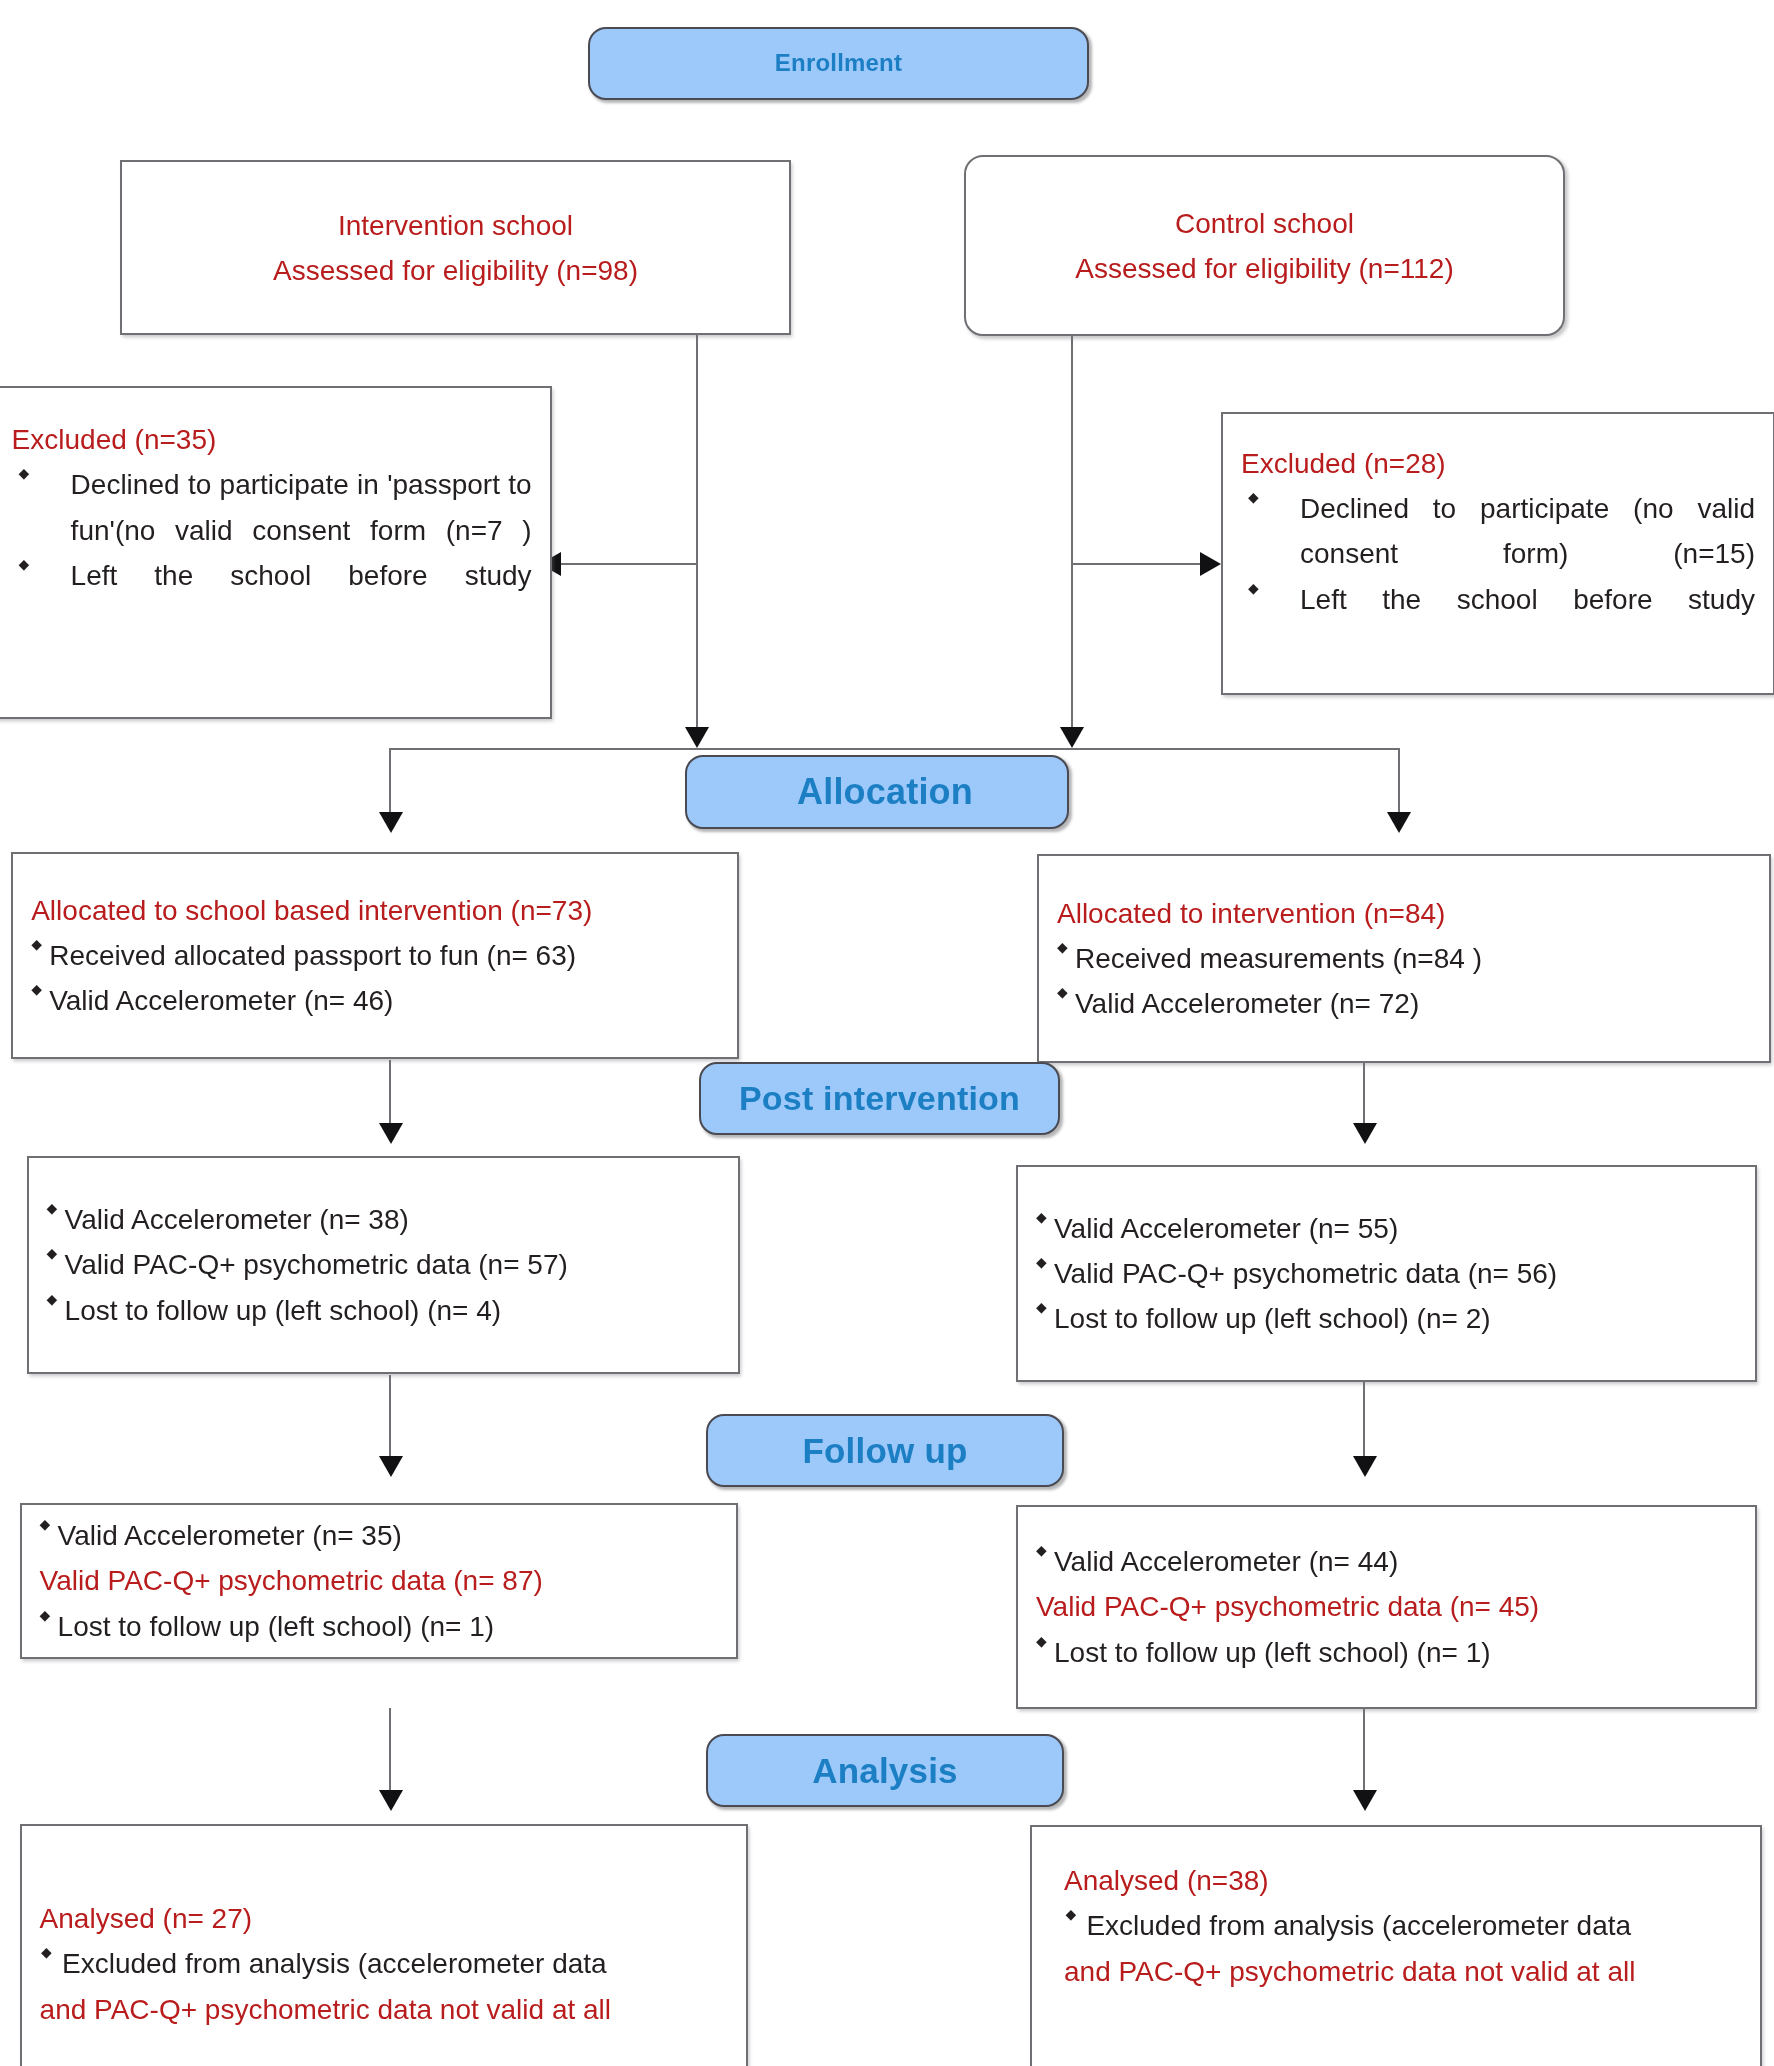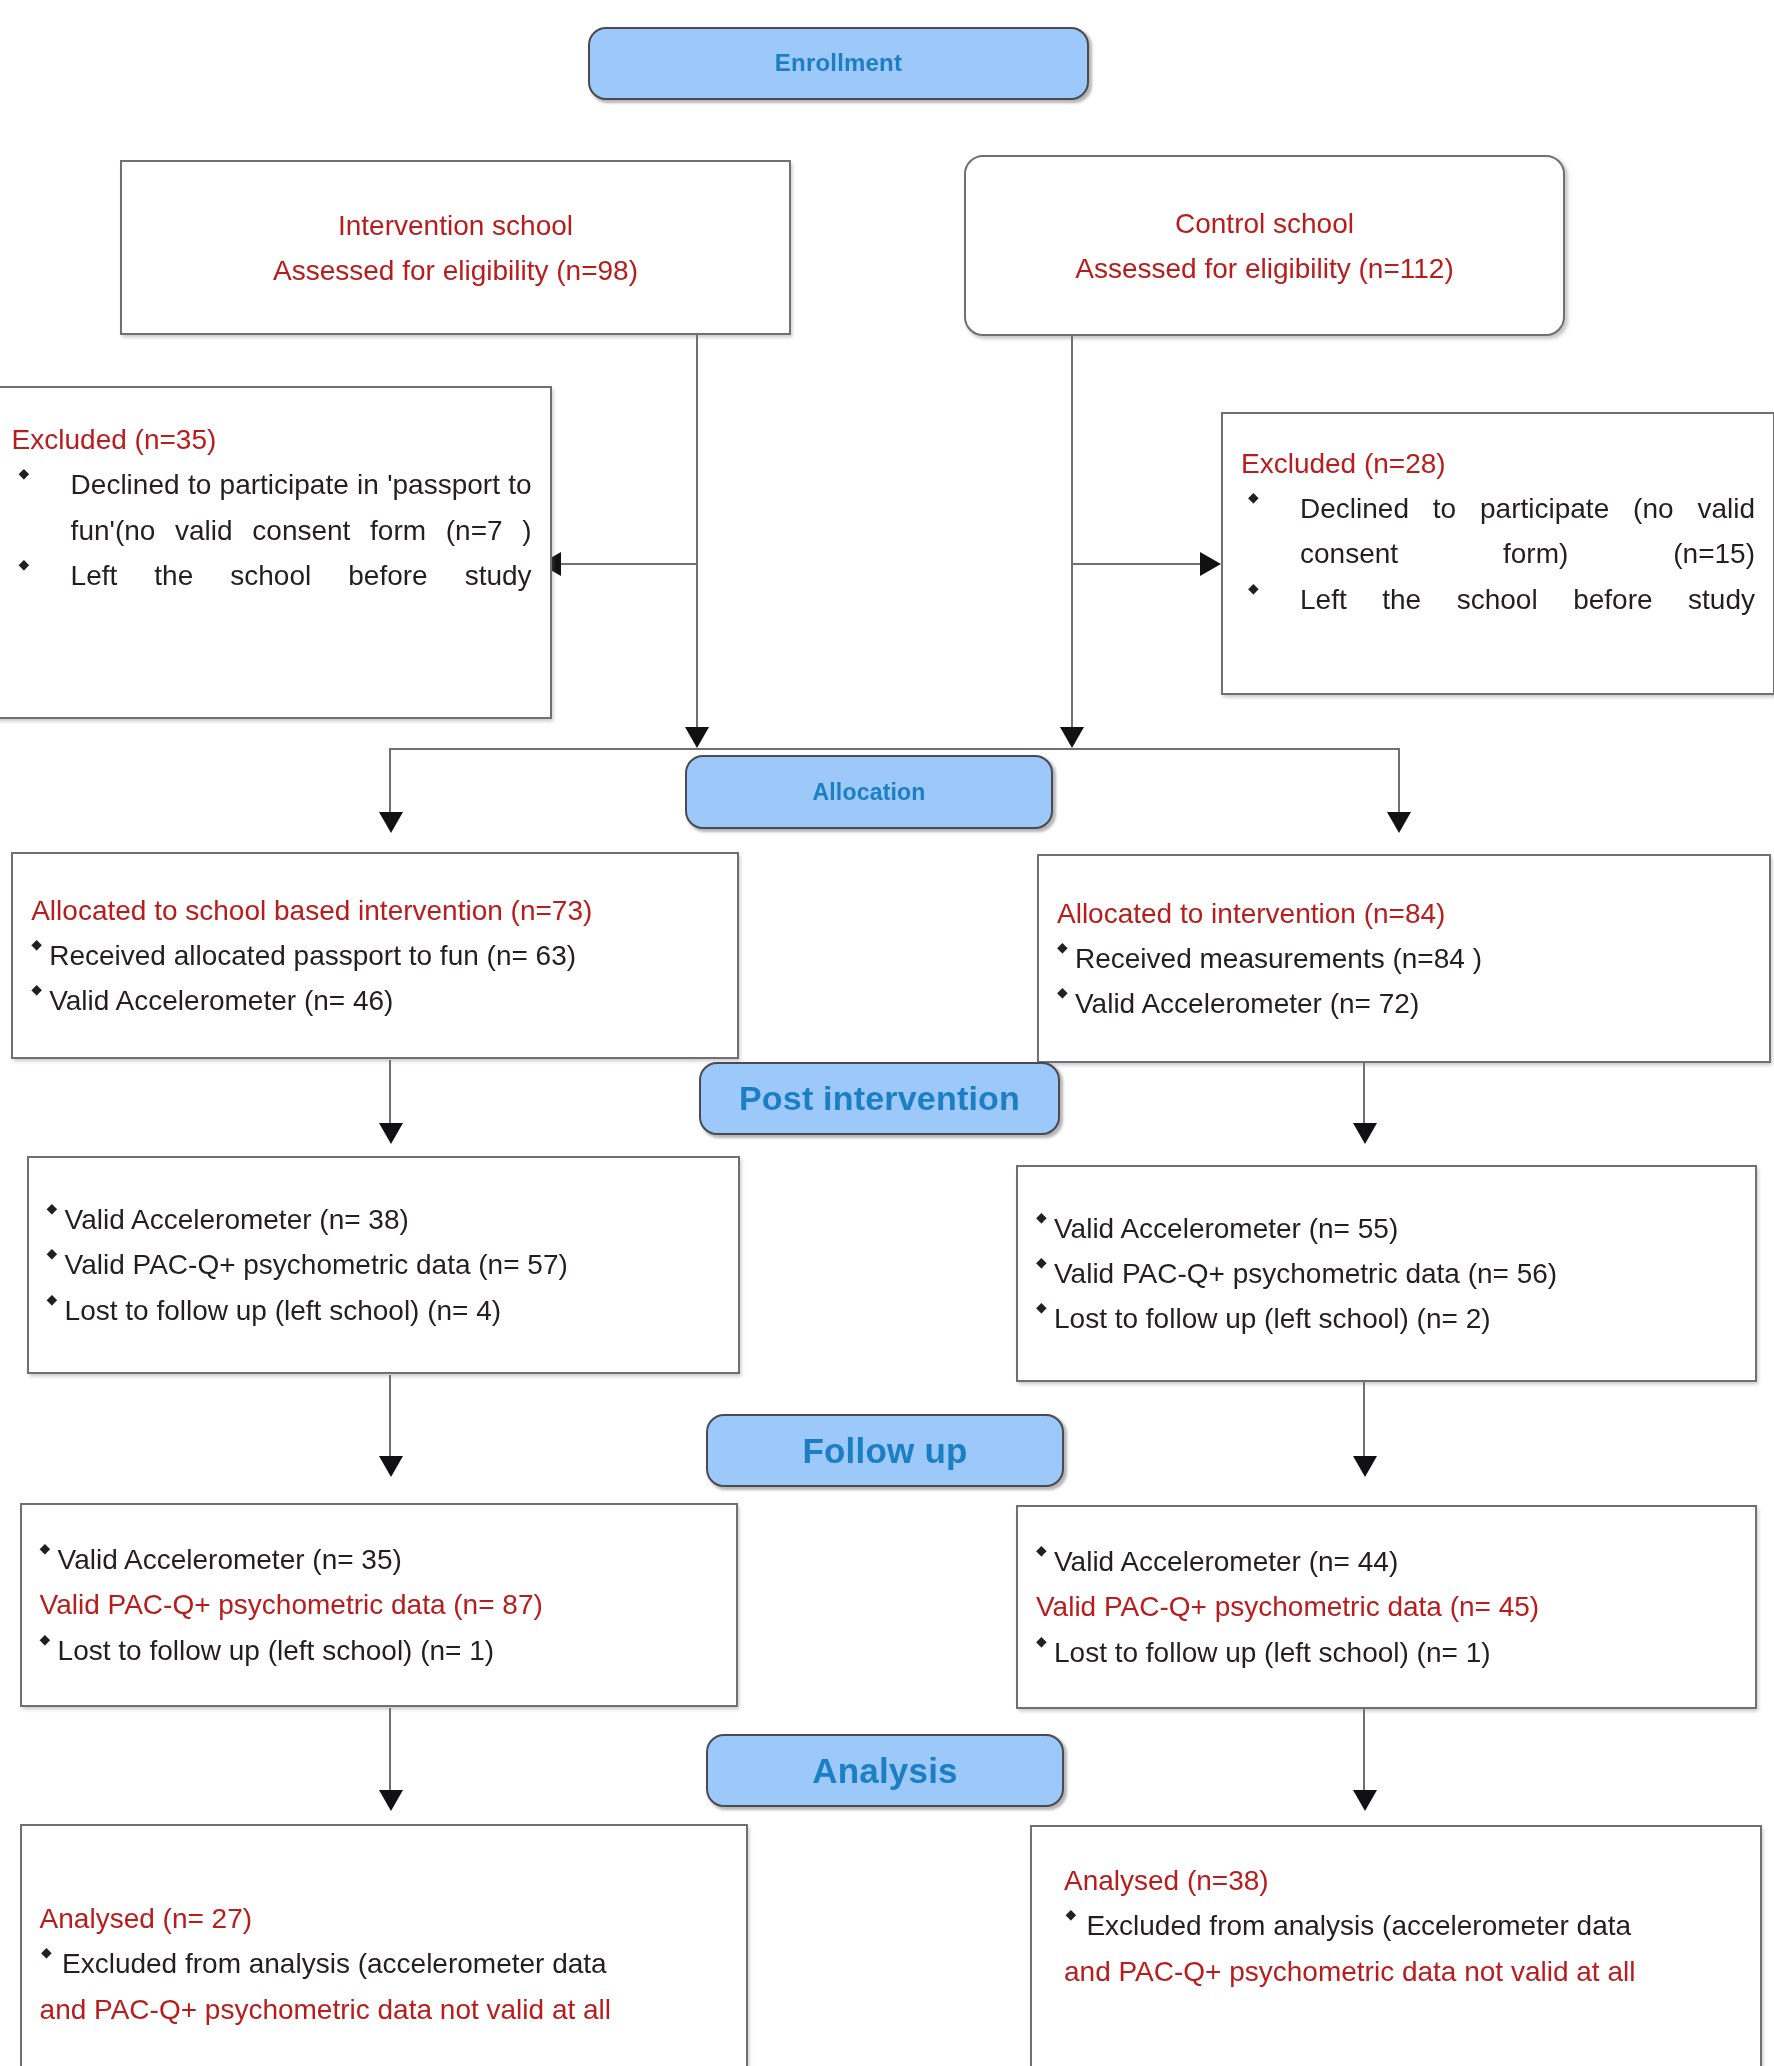--- a/index.html
+++ b/index.html
@@ -166,21 +166,21 @@
 
   <div class="thinh" style="left:1073px; top:563px; width:127px;"></div>
   <div class="arrowright" style="left:1200px; top:552px;"></div>
 
   <div class="thinh" style="left:389px; top:748px; width:1011px;"></div>
   <div class="thinv" style="left:389px; top:748px; height:77px;"></div>
   <div class="arrowdown" style="left:379px; top:812px;"></div>
   <div class="thinv" style="left:1398px; top:748px; height:77px;"></div>
   <div class="arrowdown" style="left:1387px; top:812px;"></div>
 
-  <div class="banner" style="left:685px; top:755px; width:364px; height:70px; font-size:23px;">
+  <div class="banner" style="left:685px; top:755px; width:364px; height:70px; font-size:36px;padding-left:16px;">
     <span>Allocation</span>
   </div>
 
   <div class="box vcenter" style="left:11.2px; top:852px; width:728px; height:207px;">
     <div class="inner">
       <div class="ln">Allocated to school based intervention (n=73)</div>
       <div class="bl tight">Received allocated passport to fun (n= 63)</div>
       <div class="bl tight">Valid Accelerometer (n= 46)</div>
     </div>
   </div>
@@ -220,21 +220,21 @@
 
   <div class="thinv" style="left:389px; top:1375px; height:91px;"></div>
   <div class="arrowdown" style="left:379px; top:1456px;"></div>
   <div class="thinv" style="left:1363px; top:1382px; height:85px;"></div>
   <div class="arrowdown" style="left:1353px; top:1456px;"></div>
 
   <div class="banner" style="left:706px; top:1414px; width:354px; height:69px; font-size:35px;">
     <span>Follow up</span>
   </div>
 
-  <div class="box vcenter" style="left:19.6px; top:1503px; width:718px; height:204px;">
+  <div class="box vcenter" style="left:19.6px; top:1503px; width:718px; height:156px;">
     <div class="inner">
       <div class="bl tight">Valid Accelerometer (n= 35)</div>
       <div class="ln">Valid PAC-Q+ psychometric data (n= 87)</div>
       <div class="bl tight">Lost to follow up (left school) (n= 1)</div>
     </div>
   </div>
 
   <div class="box vcenter" style="left:1016px; top:1505px; width:741px; height:204px;">
     <div class="inner">
       <div class="bl tight">Valid Accelerometer (n= 44)</div>

